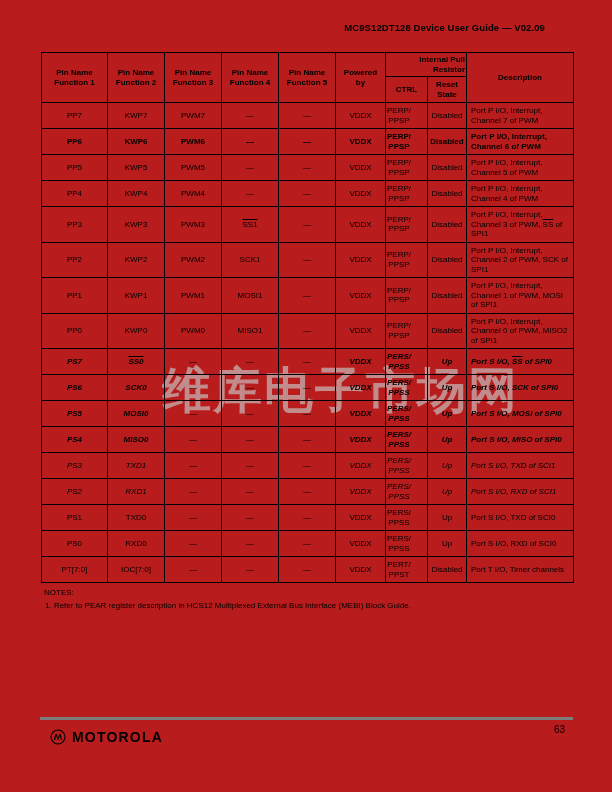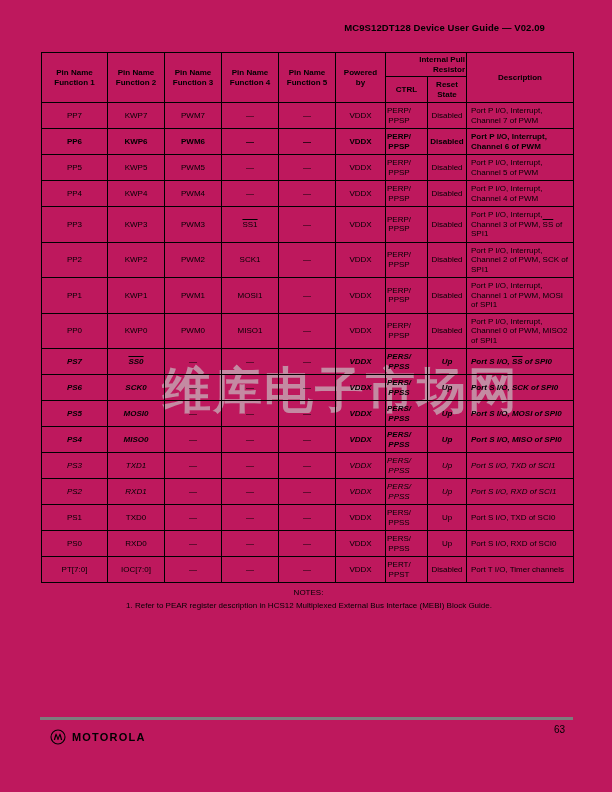--- a/index.html
+++ b/index.html
@@ -4,21 +4,21 @@
 <style>
   * { margin:0; padding:0; box-sizing:border-box; }
   html,body { background:#ffffff; }
   body {
     width:612px; height:792px;
     font-family:"Liberation Sans", sans-serif;
     color:#000;
     position:relative;
     overflow:hidden;
   }
-  .page { position:absolute; inset:0; background:#be185d; }
+  .page { position:absolute; inset:0; background:#b91c1c; }
 
   .doc-title {
     position:absolute; top:22px; right:67px;
     font-size:9.5px; font-weight:700; letter-spacing:0.1px;
   }
 
   .watermark {
     position:absolute; left:162px; top:364px;
     font-size:49px; line-height:52px; letter-spacing:2px;
     font-weight:700; opacity:0.65; white-space:nowrap;
@@ -41,33 +41,33 @@
   .pin-table td {
     text-align:center; vertical-align:middle; padding:3px 2px;
   }
   .pin-table td.col-8 { text-align:left; padding:3px 3px 3px 4px; }
   .pin-table td.col-6 { padding-left:1px; padding-right:16px; }
   tr.row-bold td { font-weight:700; }
   tr.row-bold-italic td { font-weight:700; font-style:italic; }
   tr.row-italic td { font-style:italic; }
   .ov { text-decoration:overline;text-align:center; }
 
-  .notes { margin-top:4px; margin-left:3px; font-size:8px; line-height:12.5px;text-align:center; }
+  .notes { margin-top:4px; margin-left:3px; font-size:8px; line-height:12.5px; }
   .notes .note-item { margin-left:1px; }
 
   .footer-rule {
     position:absolute; left:40px; top:717px;
     width:533px; height:2.5px; background:#7d7d7d;
   }
   .footer-left {
     position:absolute; left:50px; top:729px;
     display:flex; align-items:center; gap:6px;
   }
   .brand-word {
-    font-size:11px; font-weight:700; letter-spacing:1.2px;
+    font-size:14px; font-weight:700; letter-spacing:1.2px;
   }
   .page-number {
     position:absolute; top:724px; right:47px;
     font-size:10px;
   }
 </style>
 </head>
 <body>
 
 <div class="page">

